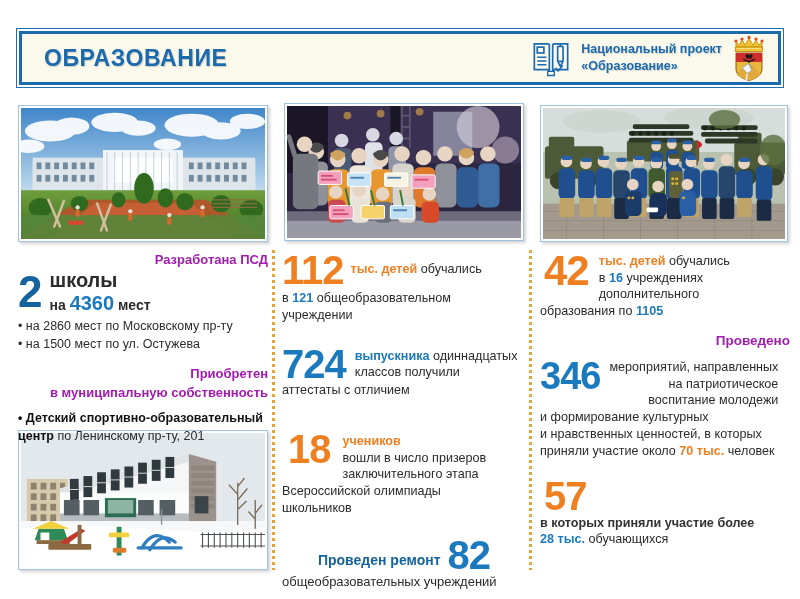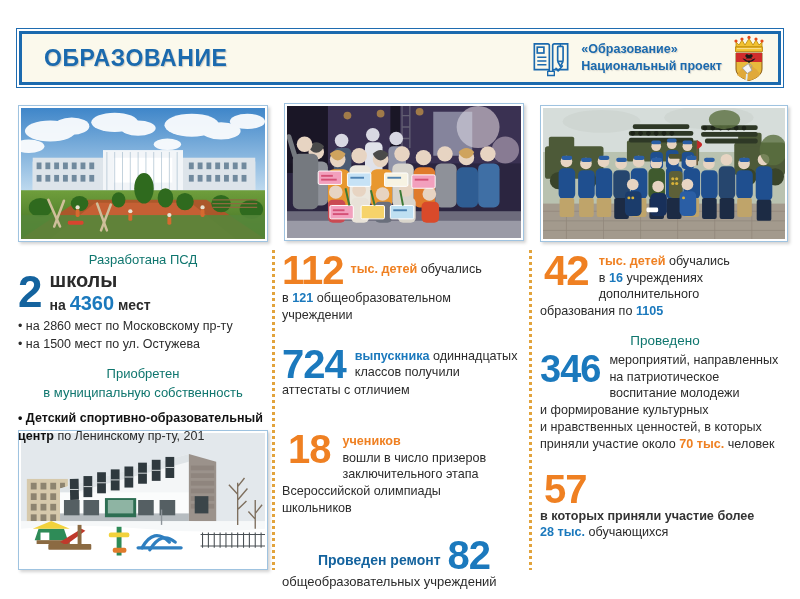--- a/index.html
+++ b/index.html
@@ -57,21 +57,21 @@
   #vdiv-1{left:272px;top:250px;height:320px;}
   #vdiv-2{left:529px;top:250px;height:320px;}
 
   
   .col{position:absolute;box-sizing:border-box;}
   #col-left {left:18px;top:252px;width:250px;}
   #col-mid  {left:282px;top:252px;width:244px;}
   #col-right{left:540px;top:252px;width:250px;}
 
   .ctr-head{
-    text-align:center;color:#0f766e;font-weight:normal;font-size:13px;
+    text-align:right;color:#a21caf;font-weight:bold;font-size:13px;
     line-height:1.3;margin:0 0 2px 0;
   }
   .bullets{font-size:12.5px;color:#2b2b2b;line-height:1.42;margin-top:3px;}
   .bullets b{color:#111;}
 
   
   .stat{display:flex;align-items:flex-start;margin:0;}
   .bignum{
     font-weight:bold;line-height:.92;flex:none;letter-spacing:-1px;
     font-family:"Liberation Sans","DejaVu Sans",sans-serif;
@@ -125,22 +125,22 @@
             <path d="M7.5 24 h11 M7.5 28.5 h11 M7.5 33 h11" stroke-width="1.8"></path>
             <path d="M20 41 h8 v5 h-8 z" stroke-width="1.6"></path>
             <rect x="32" y="11" width="6.5" height="18" rx="1"></rect>
             <path d="M32 29 l3.25 6 l3.25-6" stroke-linejoin="round"></path>
             <path d="M35.25 11 v-3" stroke-width="1.6"></path>
             <path d="M30 37.5 l2.6 3 l5-6" stroke-width="2" stroke-linecap="round" stroke-linejoin="round"></path>
           </g>
         </svg>
 
         <div class="np-text">
+          <div>Национальный проект</div>
           <div>«Образование»</div>
-          <div>Национальный проект</div>
         </div>
 
         <svg class="coat" viewBox="0 0 34 46">
 
           <g>
             <path d="M4 12 L4 7 L7 10 L10 5 L13 10 L17 3.5 L21 10 L24 5 L27 10 L30 7 L30 12 z" fill="#f2c230" stroke="#b8860b" stroke-width=".8"></path>
             <rect x="3.5" y="12" width="27" height="4.5" fill="#f2c230" stroke="#b8860b" stroke-width=".8"></rect>
             <circle cx="4" cy="6" r="1.6" fill="#e64a19"></circle>
               <circle cx="10" cy="4" r="1.6" fill="#e64a19"></circle>
             <circle cx="17" cy="2.4" r="1.6" fill="#e64a19"></circle>
@@ -756,21 +756,21 @@
         </div>
         <div>дополнительного</div>
       </span>
     </div>
     <div class="runon">
       <span>образования по </span><b class="b">1105</b>
     </div>
 
     <div class="ctr-head" style="margin-top:12px;font-size:13.5px;">Проведено</div>
 
-    <div class="stat" style="margin-top:3px;">
+    <div class="stat" style="margin-top:10px;text-align:right;">
       <span class="bignum blue" style="font-size:38px;margin-right:9px;">346</span>
       <span class="stat-body" style="padding-top:0;">
         <div>мероприятий, направленных</div>
         <div>на патриотическое</div>
         <div>воспитание молодежи</div>
       </span>
     </div>
     <div class="runon">и формирование культурных</div>
     <div class="runon">и нравственных ценностей, в которых</div>
     <div class="runon">

